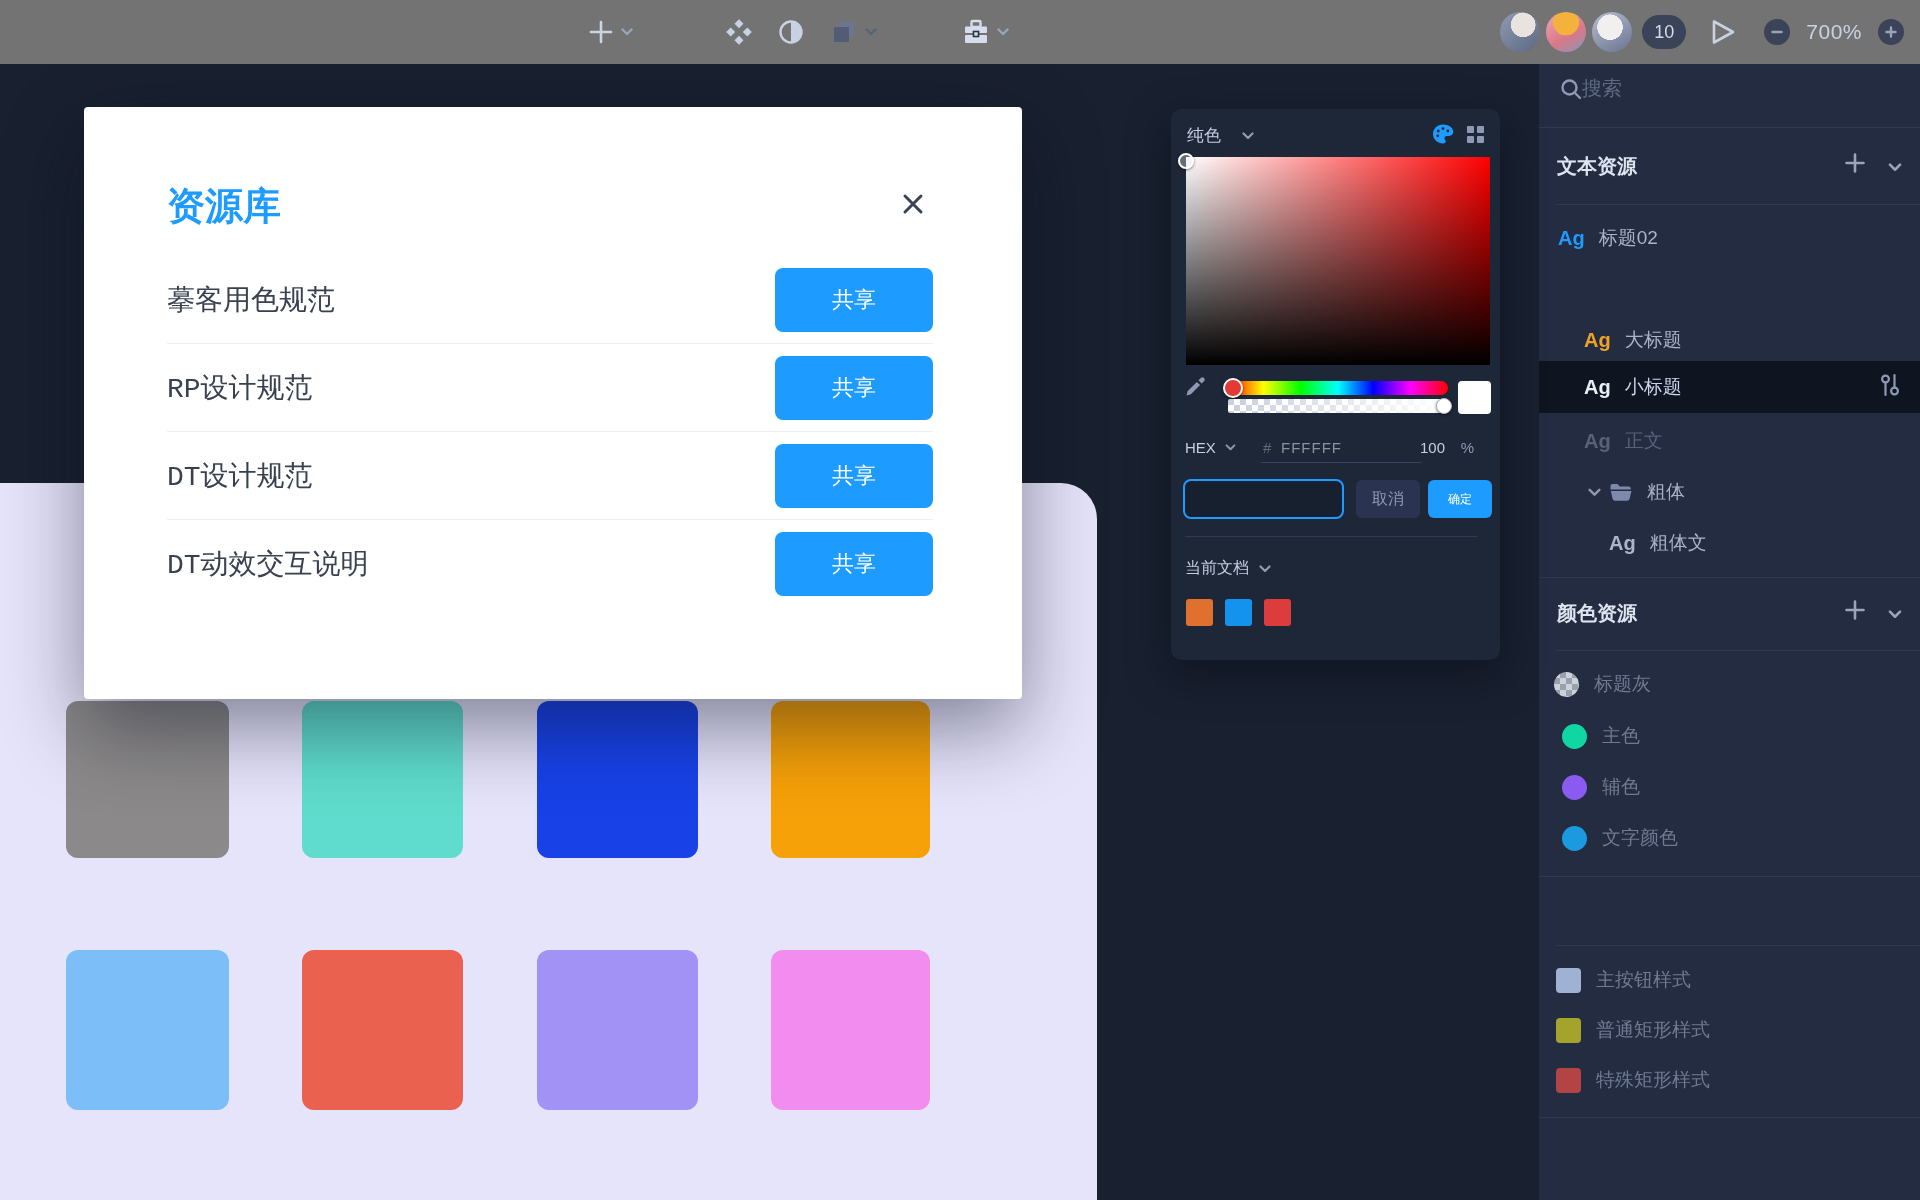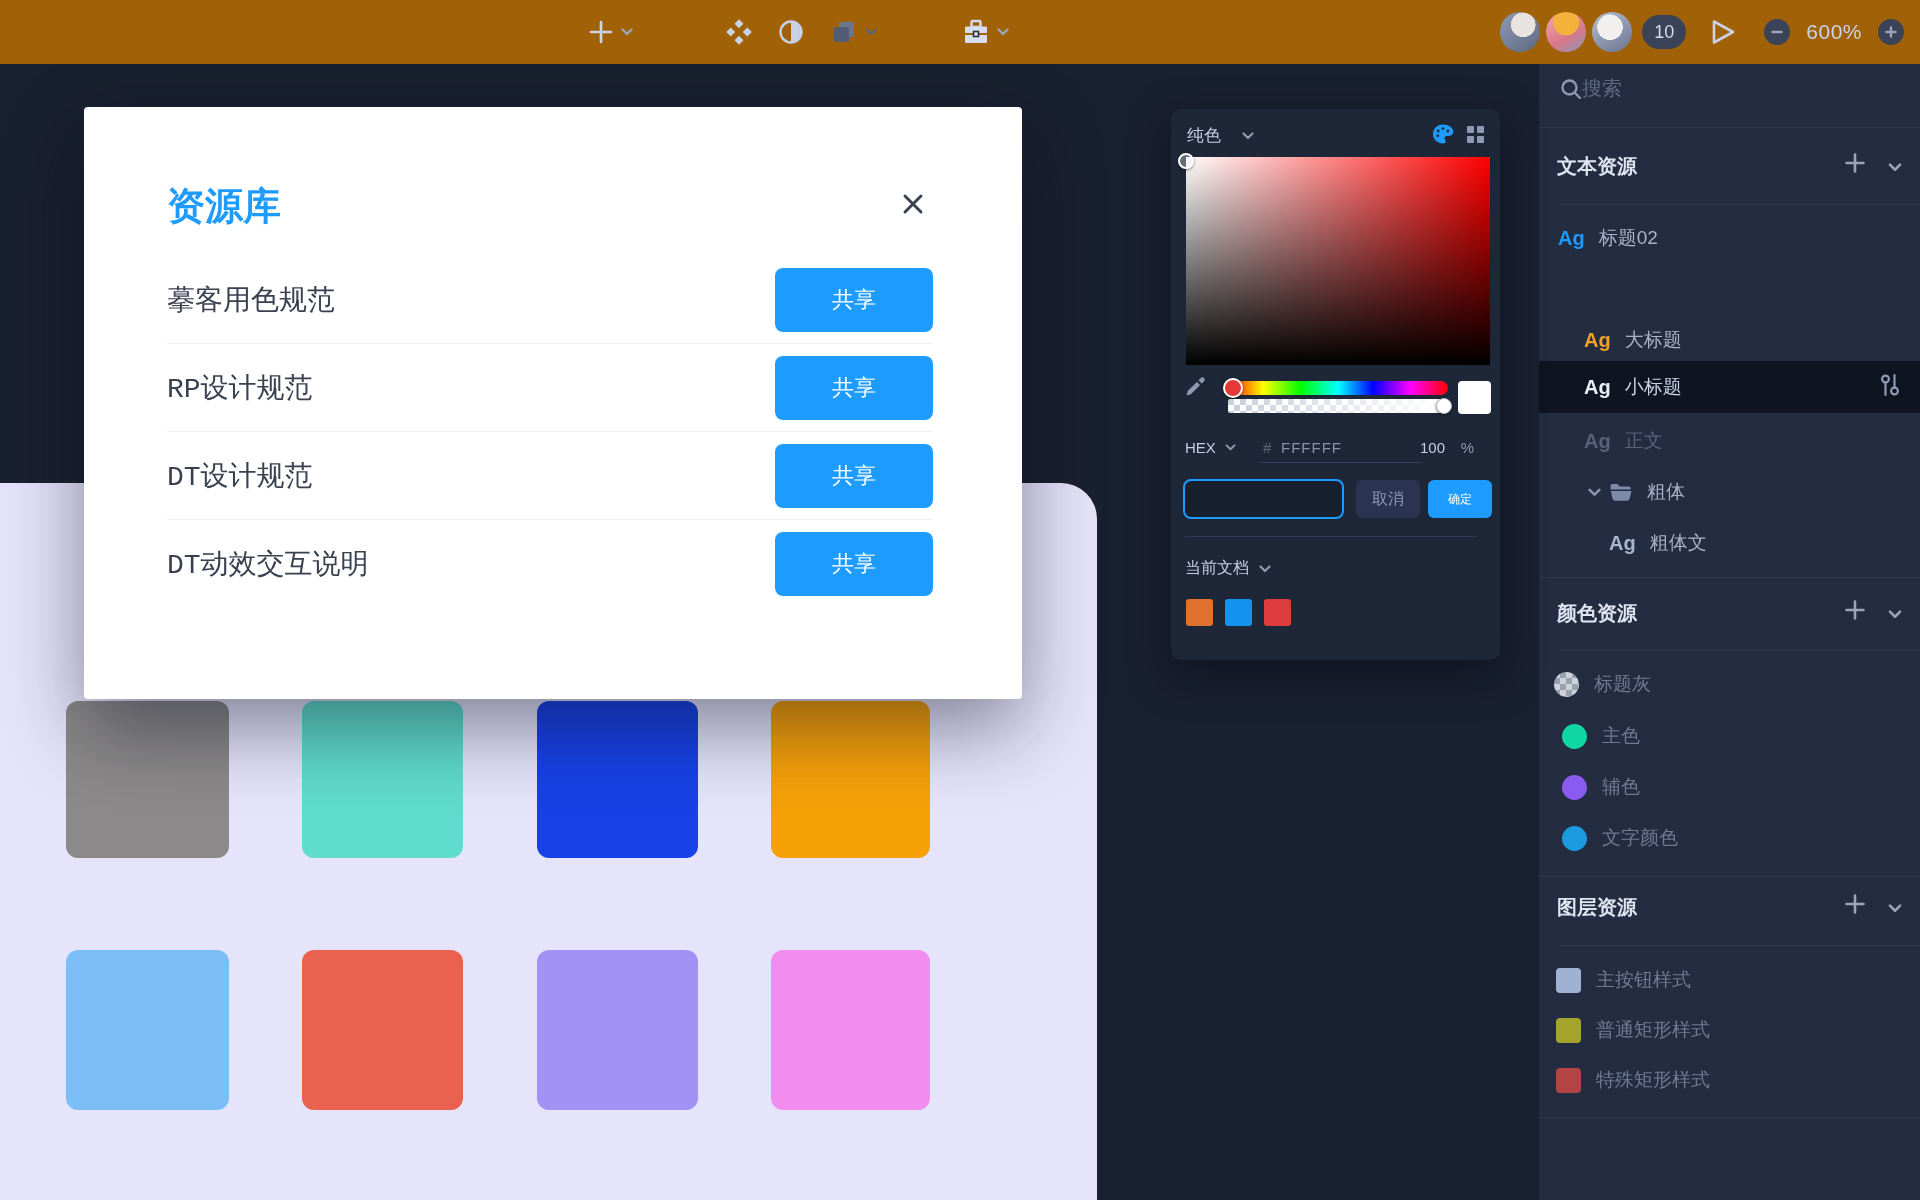--- a/index.html
+++ b/index.html
@@ -1,20 +1,20 @@
 <!DOCTYPE html>
 <html><head>
 <meta charset="utf-8">
 <style>
   * { margin:0; padding:0; box-sizing:border-box; }
   html,body { width:1920px; height:1200px; overflow:hidden; }
   body { font-family:"Liberation Sans","DejaVu Sans",sans-serif; background:#19202F; position:relative; }
 
   
-  .toolbar { position:absolute; left:0; top:0; width:1920px; height:64px; background:#a16207; z-index:40; }
+  .toolbar { position:absolute; left:0; top:0; width:1920px; height:64px; background:#737373; z-index:40; }
   .tbi { position:absolute; top:0; height:64px; display:flex; align-items:center; gap:7px; }
   .tbi svg { display:block; }
   .tb-right { position:absolute; right:16px; top:0; height:64px; display:flex; align-items:center; }
   .avatar { width:40px; height:40px; border-radius:50%; margin-right:6px; }
   .av1 { background:radial-gradient(circle at 58% 32%, #e8e3de 0 34%, rgba(0,0,0,0) 35%), linear-gradient(140deg,#8f9ab5 0%,#5d6880 100%); }
   .av2 { background:radial-gradient(circle at 50% 26%, #f4b23c 0 36%, rgba(0,0,0,0) 37%), linear-gradient(150deg,#f0a8b8 0%,#d87888 60%,#8898b8 100%); }
   .av3 { background:radial-gradient(circle at 45% 38%, #f2f0ee 0 38%, rgba(0,0,0,0) 39%), linear-gradient(150deg,#b8bfd2 0%,#6a7490 100%); }
   .count-pill { min-width:44px; height:34px; border-radius:17px; background:#3A4358; color:#D3DAEA; font-size:18px;
                 display:flex; align-items:center; justify-content:center; margin:0 10px 0 4px; }
   .round-btn { width:26px; height:26px; border-radius:50%; background:#3A4358; color:#9AA5BC; font-size:19px; line-height:24px;
@@ -157,21 +157,21 @@
     <div class="play-wrap">
       <svg width="30" height="32" viewBox="0 0 30 32">
         <path d="M6 5.5 25 16 6 26.5 Z" fill="none" stroke="#C9D1E4" stroke-width="2.6" stroke-linejoin="round"></path>
       </svg>
     </div>
     <div class="round-btn">
       <svg width="12" height="12" viewBox="0 0 12 12">
           <path d="M1.5 6h9" stroke="#9AA5BC" stroke-width="2.4" stroke-linecap="round"></path>
         </svg>
     </div>
-    <div class="zoom-text">600%</div>
+    <div class="zoom-text">700%</div>
     <div class="round-btn">
       <svg width="12" height="12" viewBox="0 0 12 12">
           <path d="M6 1.5v9M1.5 6h9" stroke="#9AA5BC" stroke-width="2.4" stroke-linecap="round"></path>
         </svg>
     </div>
   </div>
 </header>
 
 <div class="canvas">
   <div class="page"></div>
@@ -378,33 +378,20 @@
   <div class="srow muted" style="top:702px; padding-left:23px">
     <span class="dot" style="background: rgb(139, 91, 241);"></span>
     <span class="lbl">辅色</span>
   </div>
   <div class="srow muted" style="top:753px; padding-left:23px">
     <span class="dot" style="background: rgb(27, 154, 223);"></span>
     <span class="lbl">文字颜色</span>
   </div>
   <div class="sb-div" style="top:812px"></div>
 
-  <div class="sb-head" style="top:828px">
-    <span>图层资源</span>
-    <span class="hplus">
-      <svg width="22" height="22" viewBox="0 0 22 22">
-          <path d="M11 2.5v17M2.5 11h17" stroke="#9AA5BC" stroke-width="2.6" stroke-linecap="round"></path>
-        </svg>
-    </span>
-    <span class="hchev">
-      <svg width="14" height="9" viewBox="0 0 12 8">
-          <path d="M1.5 1.5 6 6l4.5-4.5" stroke="#9AA5BC" stroke-width="2.2" fill="none" stroke-linecap="round" stroke-linejoin="round"></path>
-        </svg>
-    </span>
-  </div>
   <div class="sb-div inset" style="top:881px"></div>
 
   <div class="srow muted" style="top:895px; padding-left:17px">
     <span class="sqr" style="background: rgb(159, 178, 212);"></span>
     <span class="lbl">主按钮样式</span>
   </div>
   <div class="srow muted" style="top:945px; padding-left:17px">
     <span class="sqr" style="background: rgb(164, 164, 44);"></span>
     <span class="lbl">普通矩形样式</span>
   </div>

